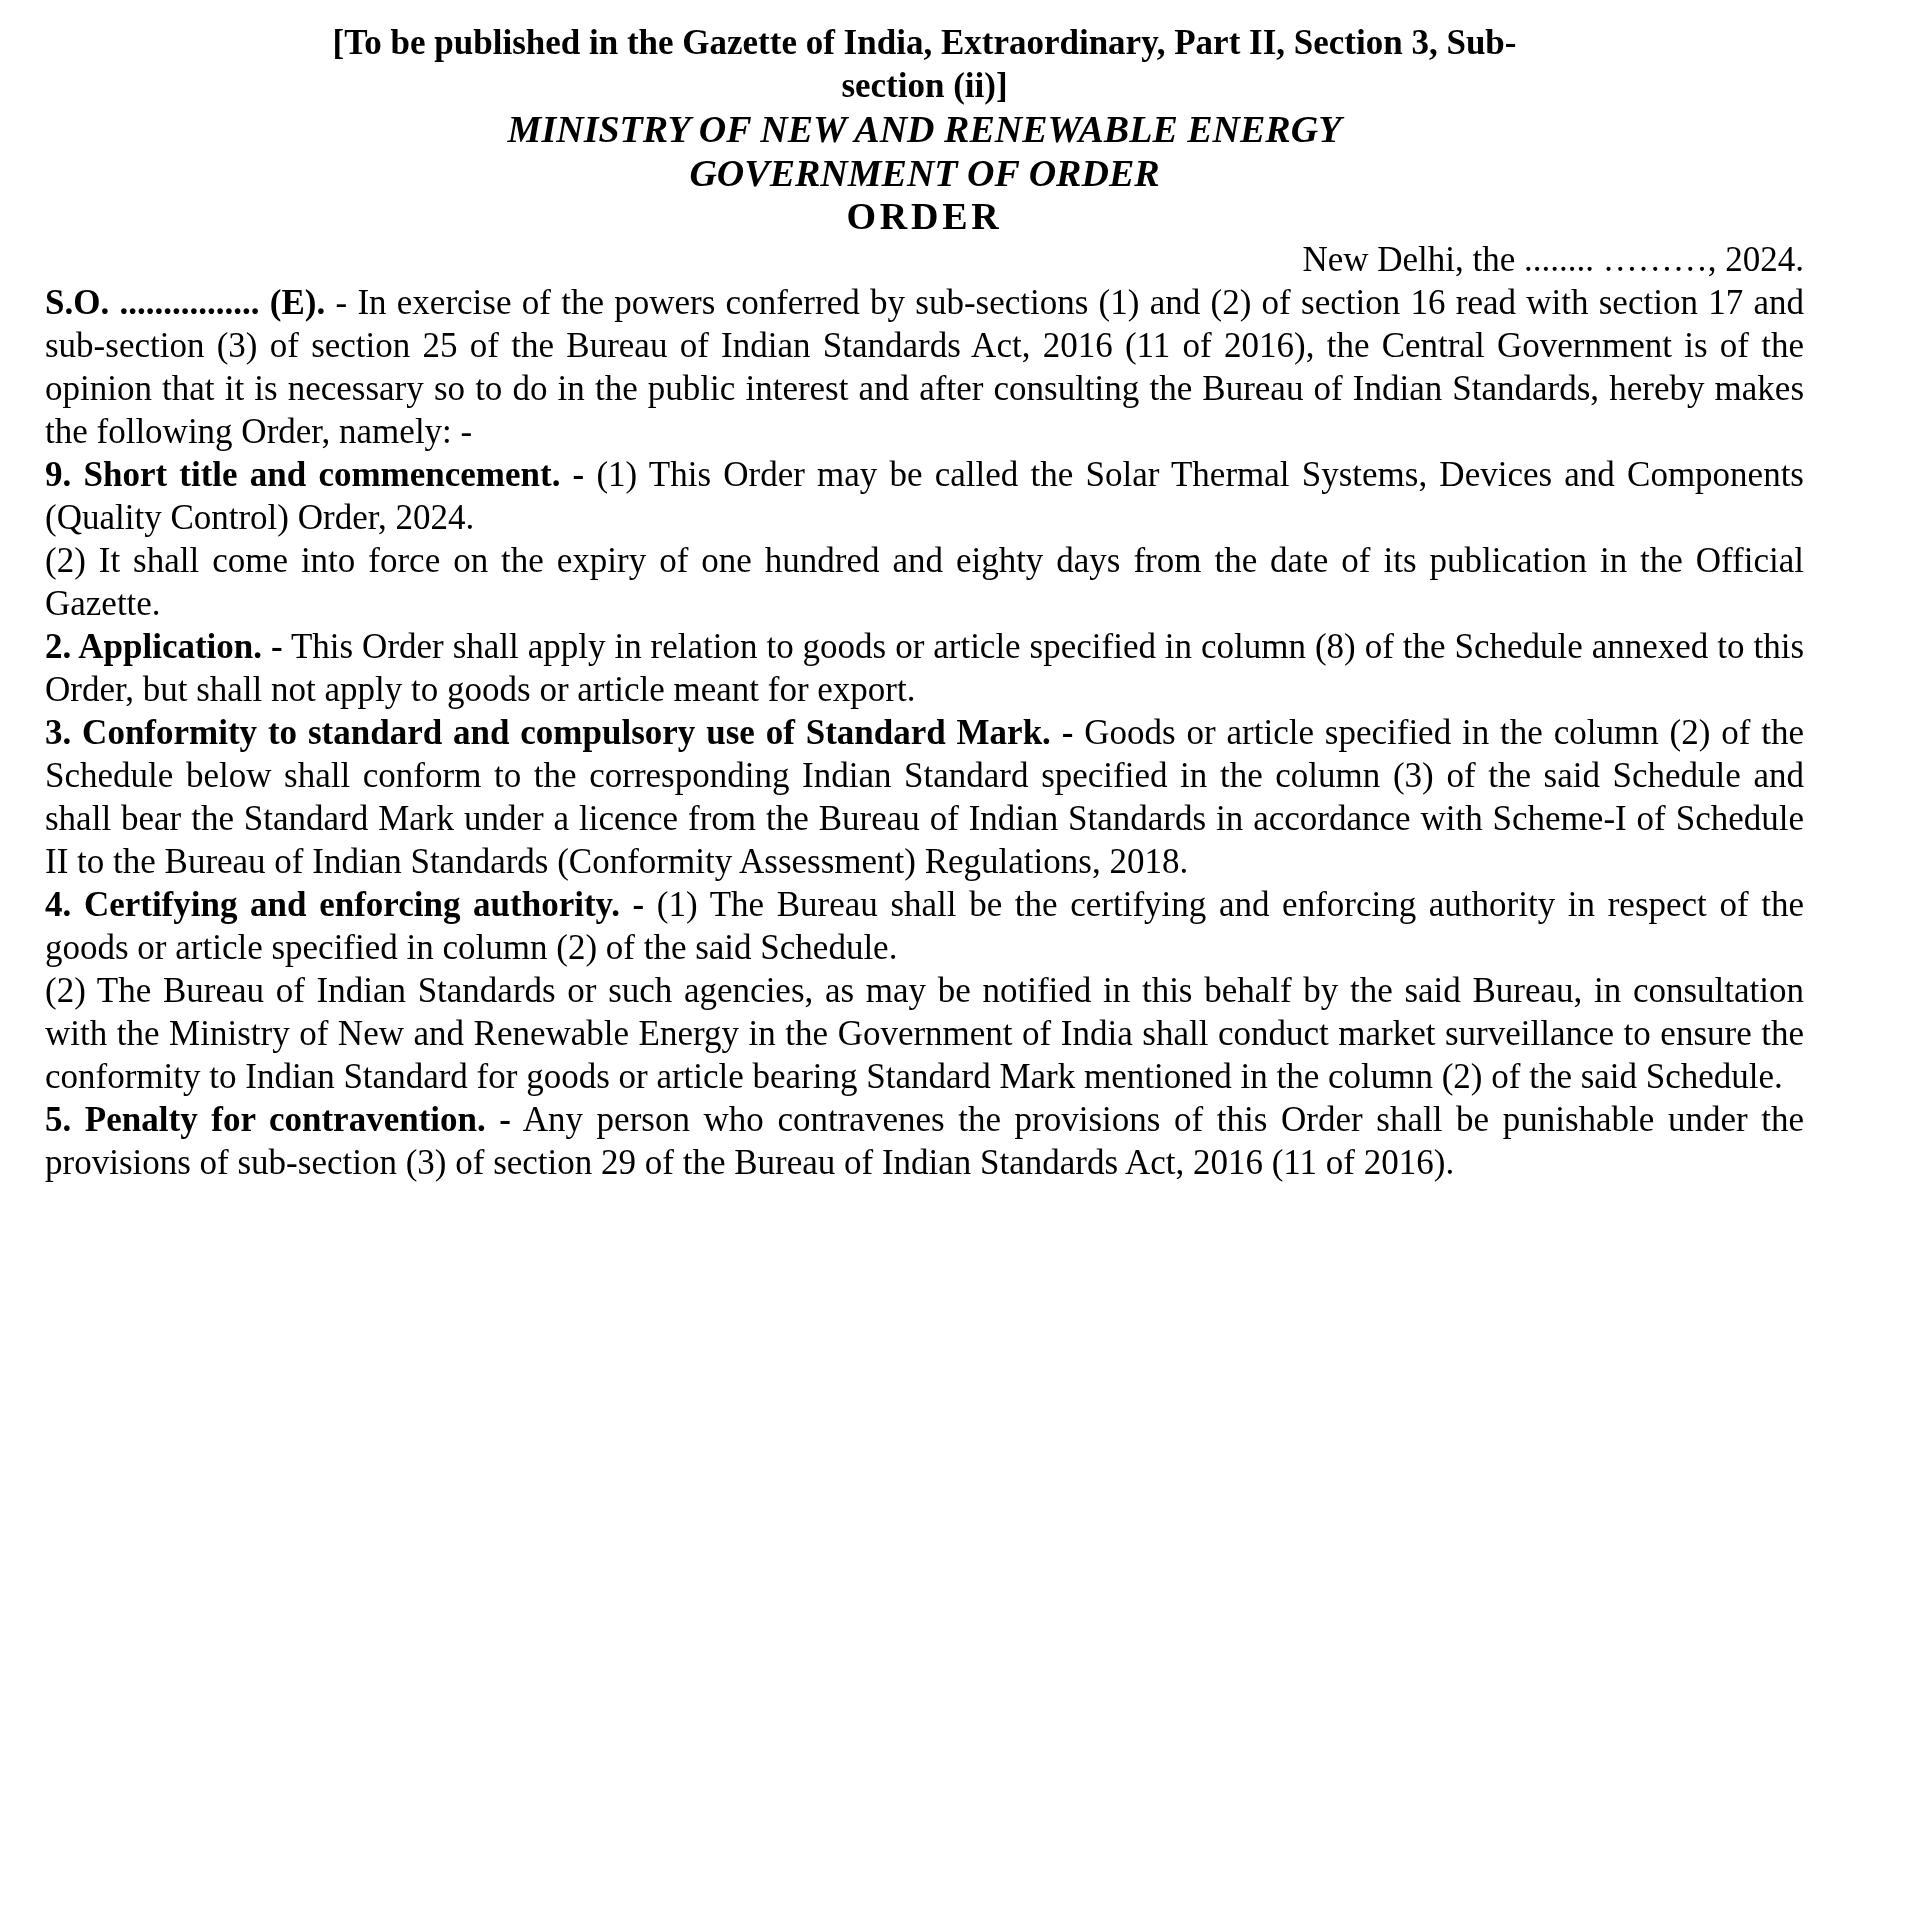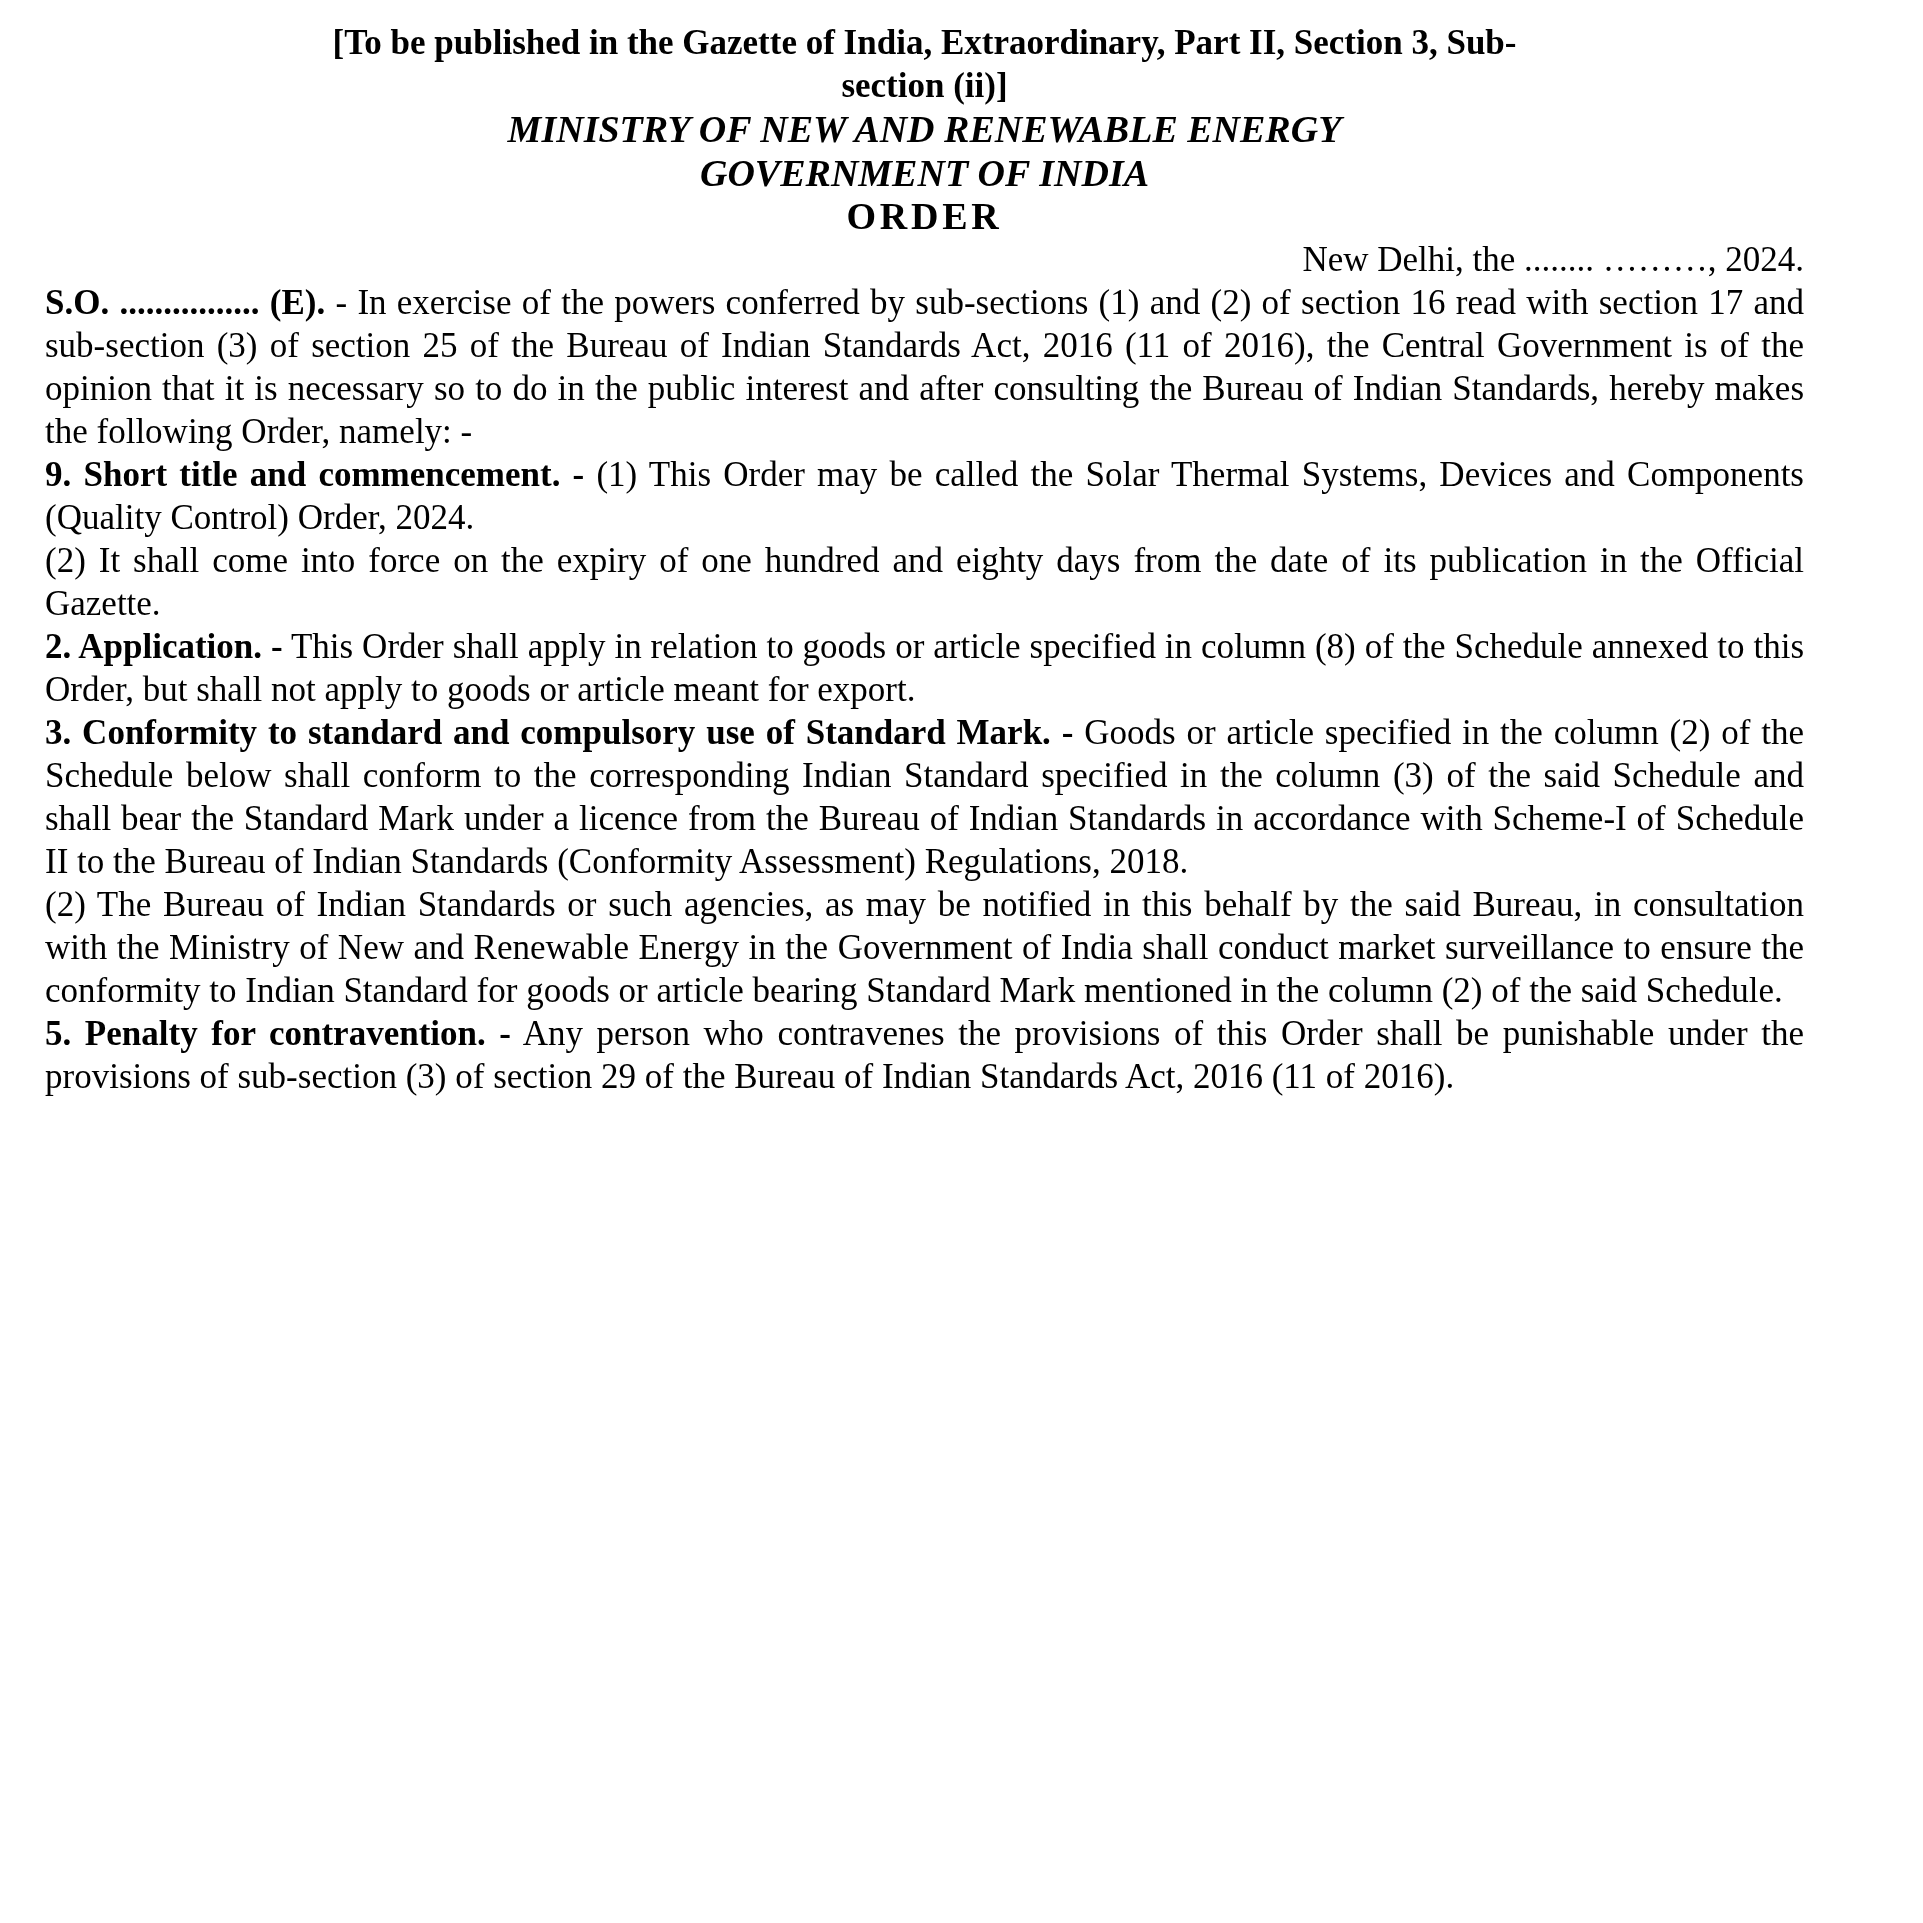--- a/index.html
+++ b/index.html
@@ -40,21 +40,21 @@
 
 <main class="page">
 
   <p class="gazette-note center bold">
     <span>[To be published in the Gazette of India, Extraordinary, Part II, Section 3, Sub-</span><br>
     <span>section (ii)]</span>
   </p>
 
   <p class="ministry-block center bold">
     <span>MINISTRY OF NEW AND RENEWABLE ENERGY</span><br>
-    <span>GOVERNMENT OF INDIA</span>
+    <span>GOVERNMENT OF ORDER</span>
   </p>
 
   <p class="order-title center bold">ORDER</p>
 
   <p class="dateline right">New Delhi, the ........  ………, 2024.</p>
 
   <p class="preamble justify">
     <span class="lead">S.O. ................  (E).</span><span> - In exercise of the powers conferred by sub-sections (1) and (2) of section 16 read with section 17 and sub-section (3) of section 25 of the Bureau of Indian Standards Act, 2016 (11 of 2016), the Central Government is of the opinion that it is necessary so to do in the public interest and after consulting the Bureau of Indian Standards, hereby makes the following Order, namely: -</span>
   </p>
 
@@ -67,20 +67,23 @@
   </p>
 
   <p class="sec2 justify">
     <span class="lead">2. Application. -</span><span> This Order shall apply in relation to goods or article specified in column (8) of the Schedule annexed to this Order, but shall not apply to goods or article meant for export.</span>
   </p>
 
   <p class="sec3 justify">
     <span class="lead">3. Conformity to standard and compulsory use of Standard Mark. -</span><span> Goods or article specified in the column (2) of the Schedule below shall conform to the corresponding Indian Standard specified in the column (3) of the said Schedule and shall bear the Standard Mark under a licence from the Bureau of Indian Standards in accordance with Scheme-I of Schedule II to the Bureau of Indian Standards (Conformity Assessment) Regulations, 2018.</span>
   </p>
 
+  <p class="sec4 justify">
+    <span class="lead">4. Certifying and enforcing authority. -</span><span> (1) The Bureau shall be the certifying and enforcing authority in respect of the goods or article specified in column (2) of the said Schedule.</span>
+  </p>
 
   <p class="p4sub2 justify">
     <span>(2) The Bureau of Indian Standards or such agencies, as may be notified in this behalf by the said Bureau, in consultation with the Ministry of New and Renewable Energy in the Government of India shall conduct market surveillance to ensure the conformity to Indian Standard for goods or article bearing Standard Mark mentioned in the column (2) of the said Schedule.</span>
   </p>
 
   <p class="sec5 justify">
     <span class="lead">5. Penalty for contravention. -</span><span> Any person who contravenes the provisions of this Order shall be punishable under the provisions of sub-section (3) of section 29 of the Bureau of Indian Standards Act, 2016 (11 of 2016).</span>
   </p>
 
 </main>

